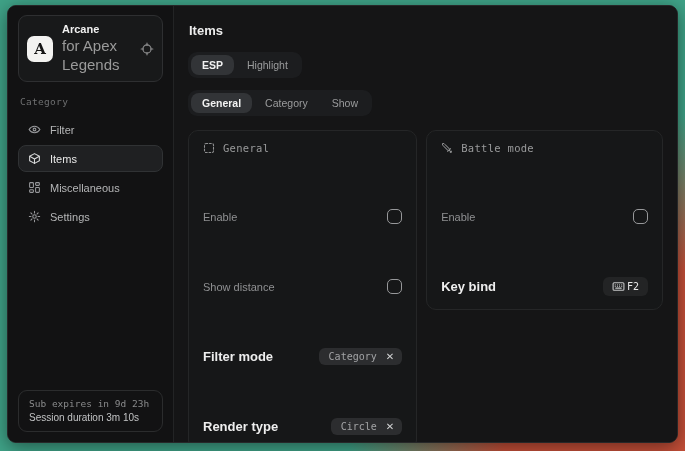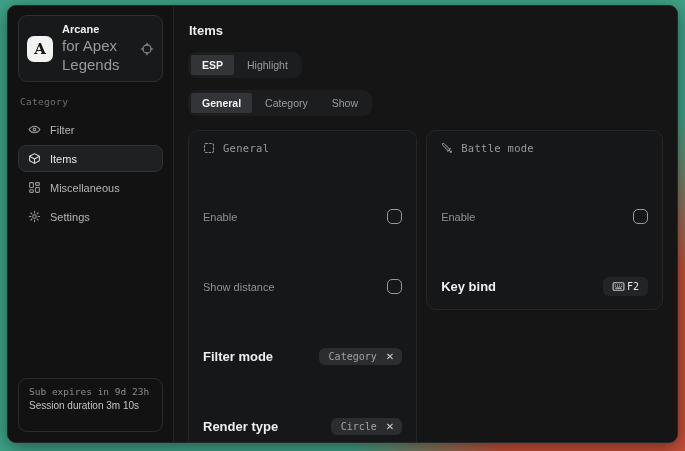--- a/index.html
+++ b/index.html
@@ -46,35 +46,35 @@
     border-radius:8px; border:1px solid transparent;
     color:#b5b6b7; font-size:11px; cursor:pointer;
   }
   .nav-item .nv-icon { color:#96979a; display:flex; flex:none; }
   .nav-item.selected {
     background:#1f2022; border-color:#303234; color:#e8e8e8;
   }
   .nav-item.selected .nv-icon { color:#d6d7d8; }
   .sidebar-spacer { flex:1; }
   .sub-box {
-    border:1px solid #2b2c2d; border-radius:9px; padding:7px 10px 20px 10px;
+    border:1px solid #2b2c2d; border-radius:9px; padding:7px 10px 8px 10px;
     display:flex; flex-direction:column; gap:3px;
   }
   .sub-line1 { font-family:"DejaVu Sans Mono", monospace; color:#8a8b8c; font-size:9.5px; }
   .sub-line2 { color:#c2c3c4; font-size:10px; }
   
   .main { flex:1; background:#151516; padding:15px 14px; overflow:hidden; }
   .page-title { color:#ececec; font-size:13px; font-weight:bold; margin:2px 0 14px 1px; }
   .tab-group {
     display:inline-flex; background:#1c1d1f; border-radius:9px; padding:3px; gap:2px;
     margin-bottom:12px;
   }
   .tab-row { display:block; }
   .tab {
-    padding:4px 11px; border-radius:2px; font-size:10.5px; color:#9b9c9d; cursor:pointer;
+    padding:4px 11px; border-radius:8px; font-size:10.5px; color:#9b9c9d; cursor:pointer;
     background:transparent; border:none; font-family:"Liberation Sans", sans-serif;
   }
   .tab.selected { background:#323437; color:#f2f2f2; font-weight:bold; }
   .panels { display:flex; align-items:flex-start; gap:9px; margin-top:2px; }
   .panel {
     background:#161718; border:1px solid #252627; border-radius:10px;
     padding:11px 14px 13px 14px; display:flex; flex-direction:column; gap:10px;
   }
   .panel-general { width:237px; }
   .panel-battle { width:245px; }

